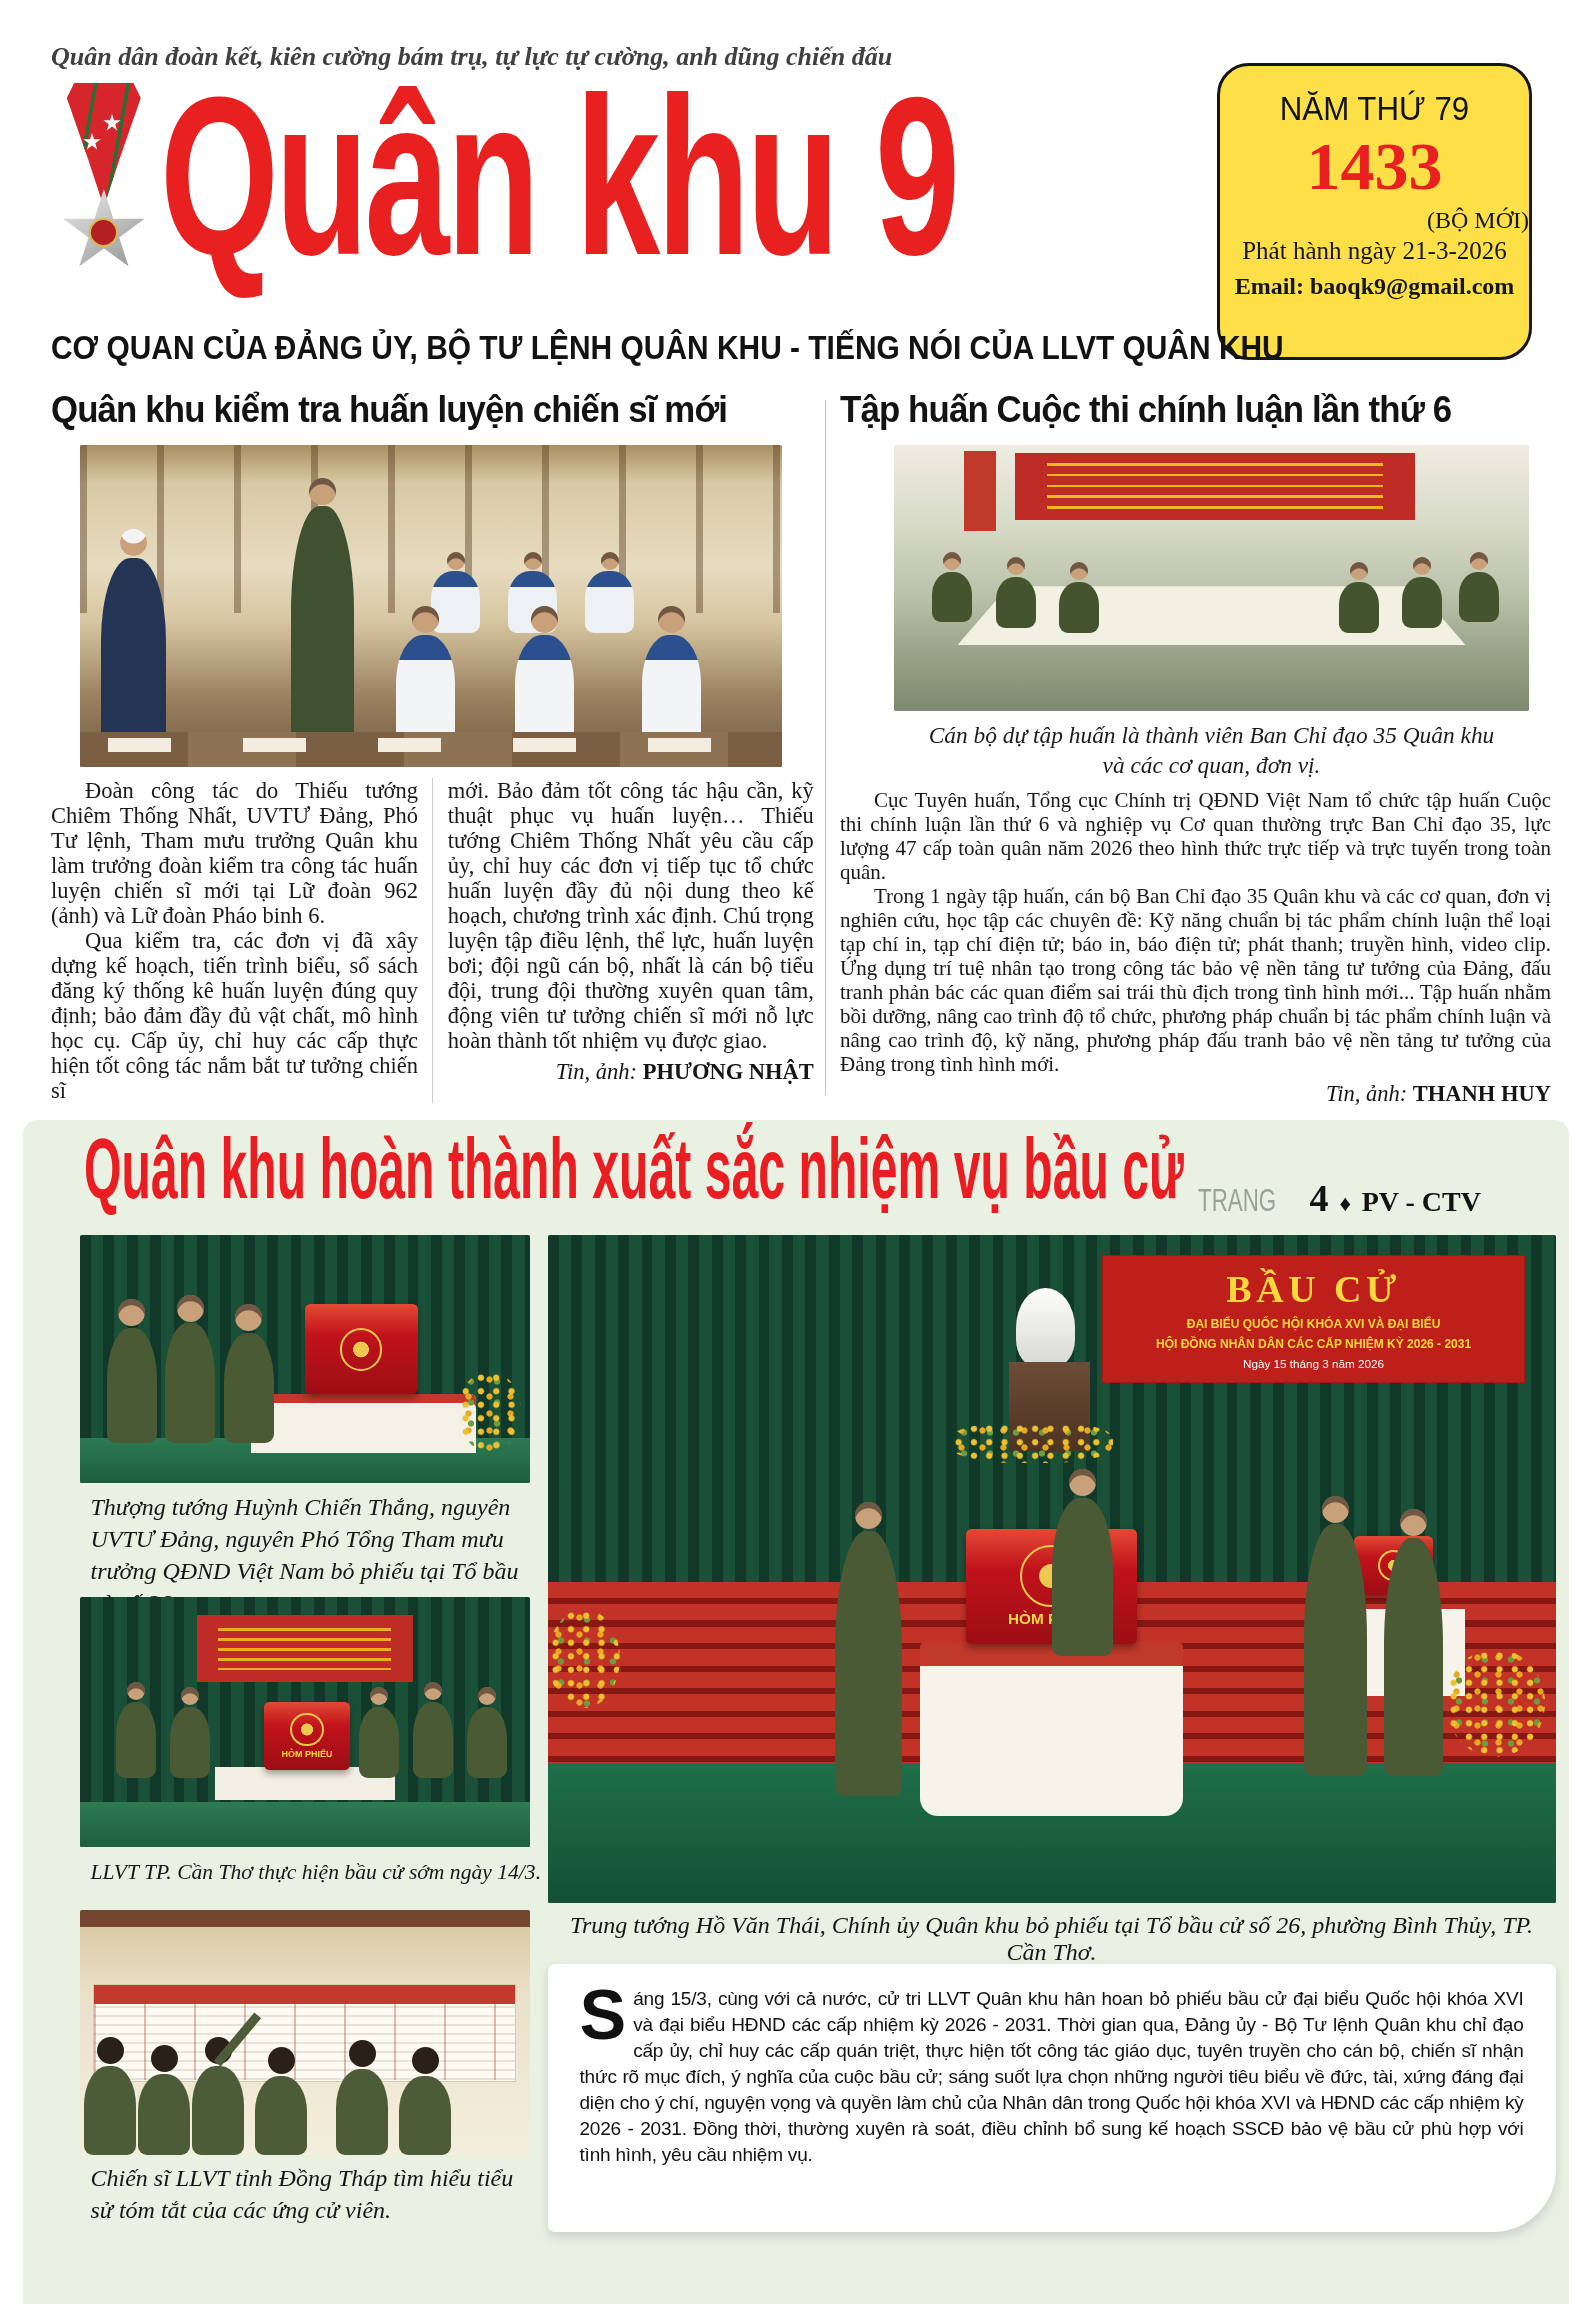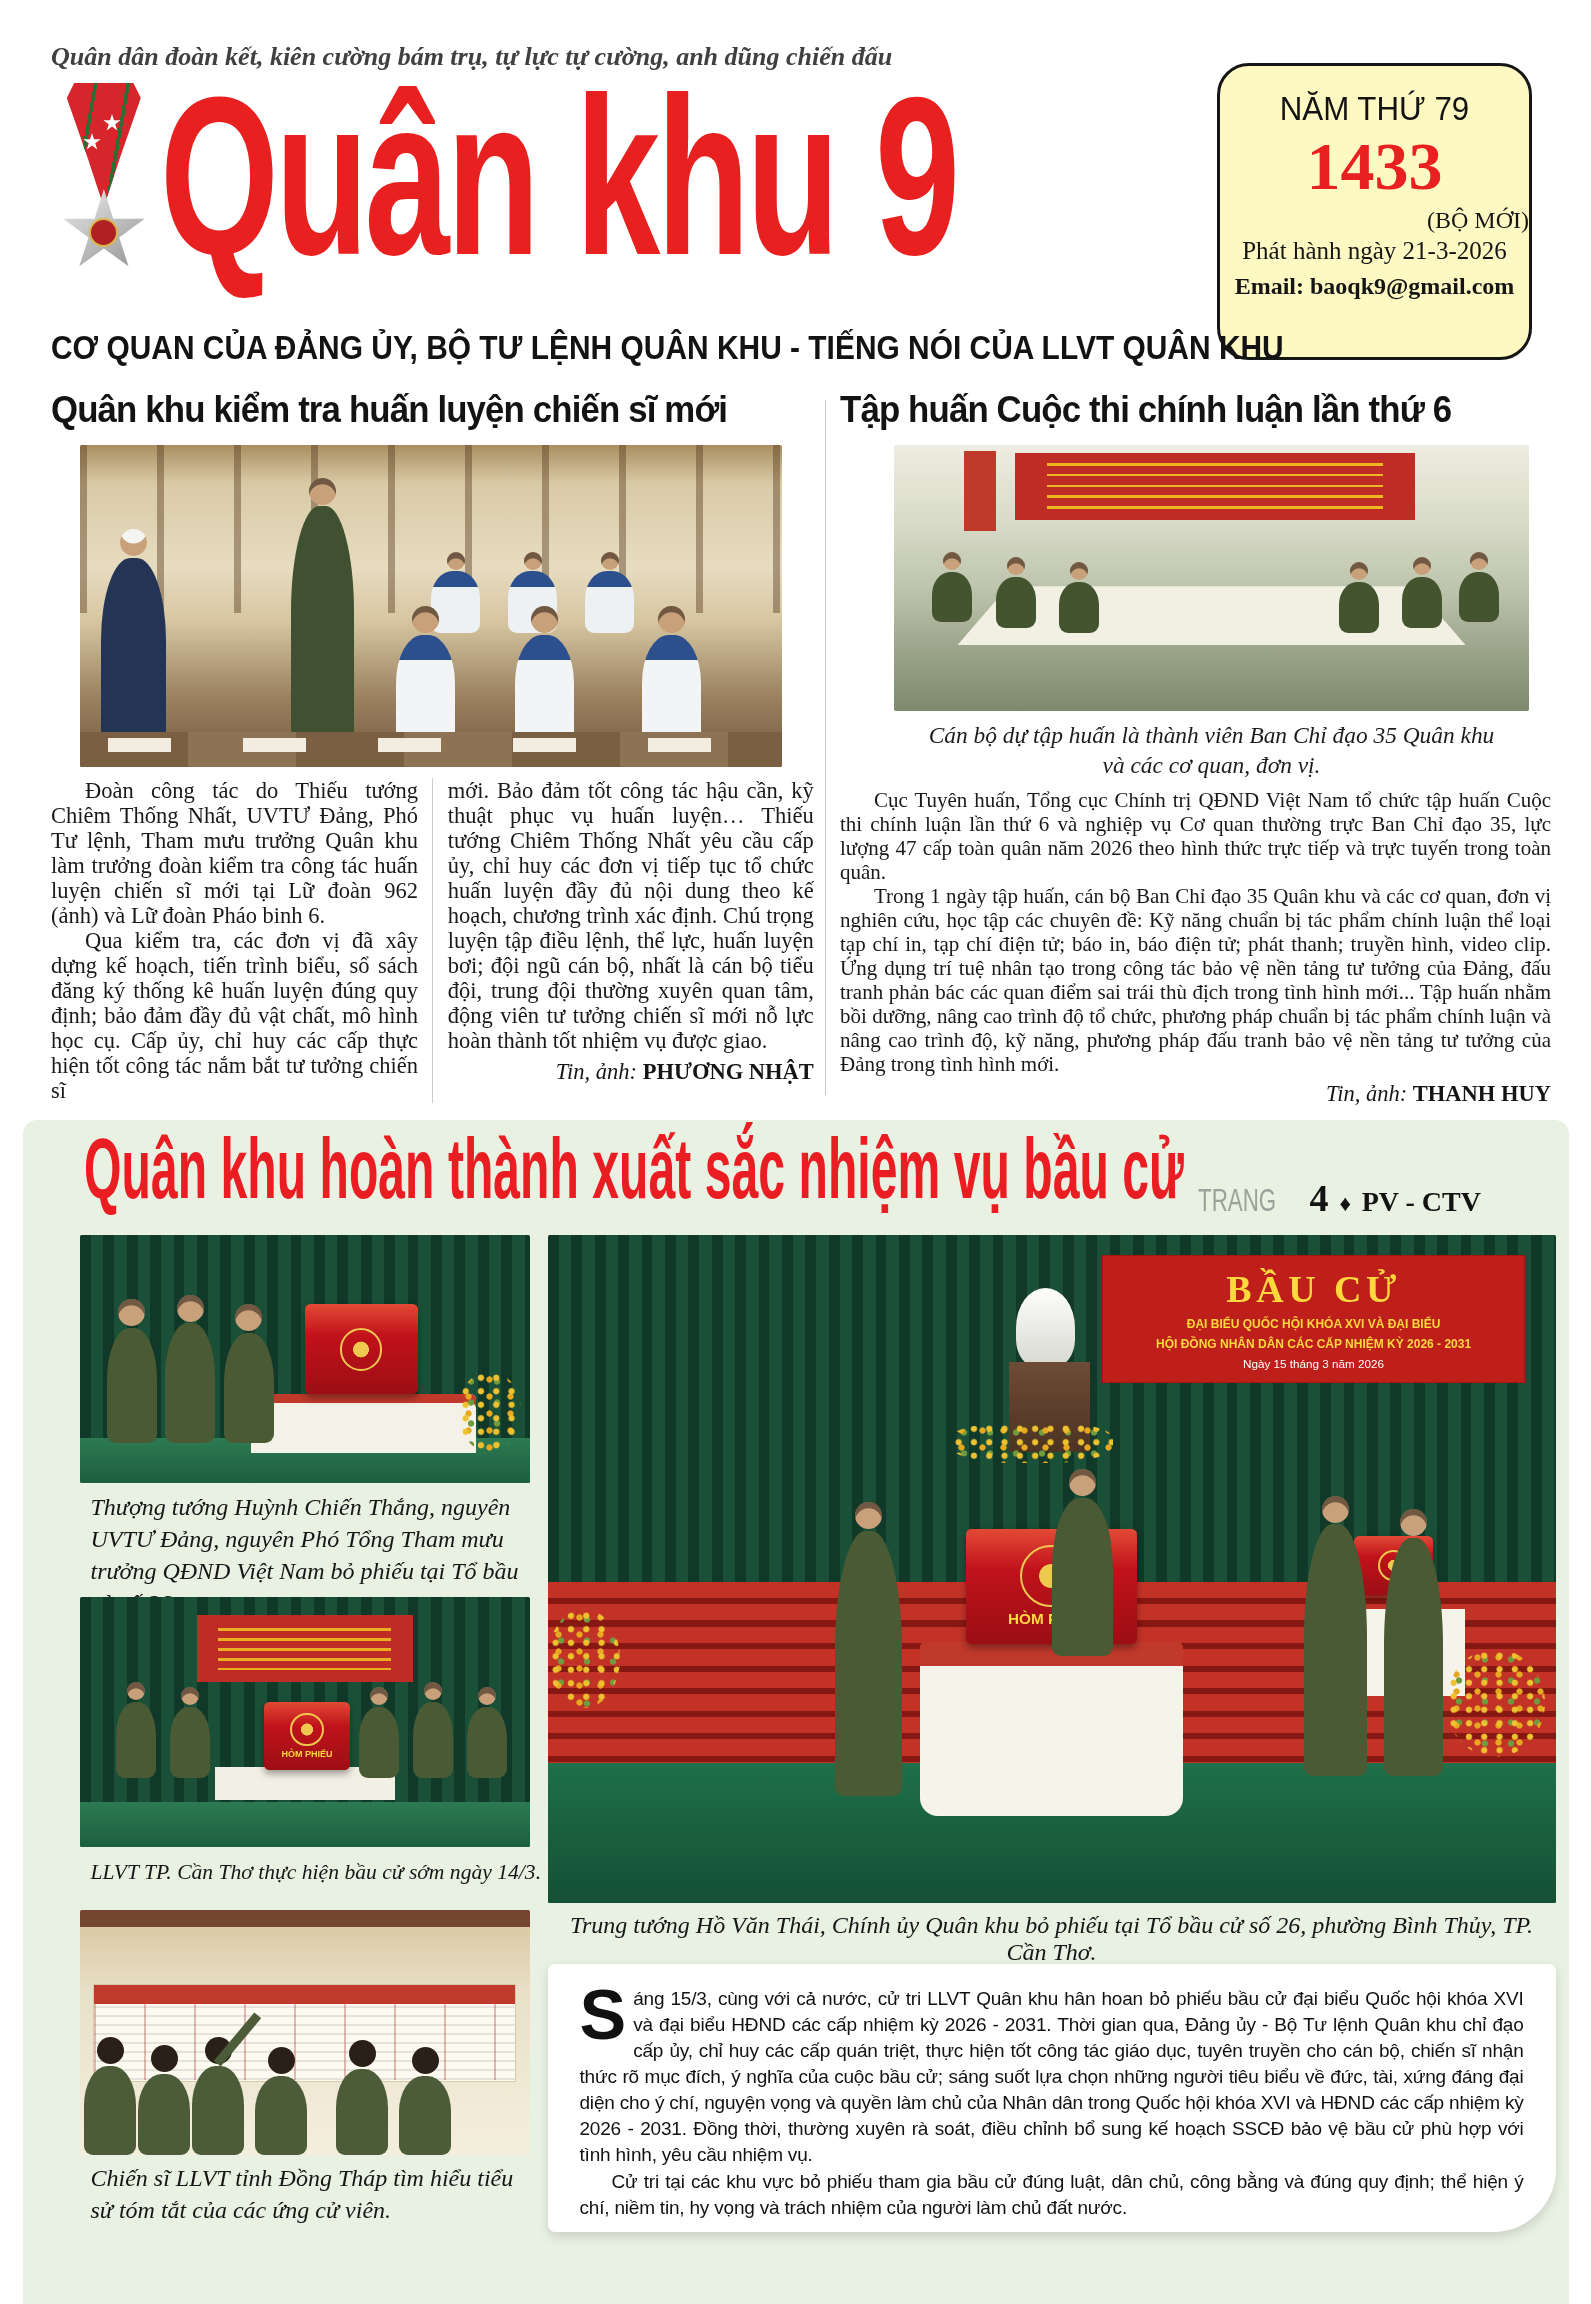--- a/index.html
+++ b/index.html
@@ -16,21 +16,21 @@
   .star5{clip-path:polygon(50% 0%,61% 35%,98% 35%,68% 57%,79% 91%,50% 70%,21% 91%,32% 57%,2% 35%,39% 35%);}
   .rstar{position:absolute;width:18px;height:18px;background:#fff;}
   .pstar{position:absolute;left:5.4px;top:106px;width:85px;height:85px;
          background:linear-gradient(145deg,#ececec,#8f8f8f);}
   .pcore{position:absolute;left:33px;top:135px;width:29px;height:29px;border-radius:50%;
          background:#b02025;border:2.7px solid #d9b84a;box-sizing:border-box;}
   .masthead{position:absolute;left:160px;top:50px;margin:0;
             font-family:"Liberation Sans",sans-serif;font-weight:bold;font-size:225px;
             line-height:1.12;color:#e8201f;letter-spacing:-5.4px;white-space:nowrap;
             transform:scaleX(.68);transform-origin:left top;}
-  .issuebox{position:absolute;left:1217px;top:63px;width:315px;height:297px;background:#fef9c3;
+  .issuebox{position:absolute;left:1217px;top:63px;width:315px;height:297px;background:#fde047;
             border:3.6px solid #161616;border-radius:32px;box-sizing:border-box;
             text-align:center;padding-top:23.4px;}
   .iss-year{font-family:"Liberation Sans",sans-serif;font-size:34px;color:#131313;
             transform:scaleX(.92);transform-origin:center;}
   .iss-num{font-size:68px;font-weight:bold;color:#e8201f;line-height:1.02;margin-top:3.6px;}
   .iss-edition{font-size:24px;margin-top:5.4px;text-align:right;}
   .iss-date{font-size:25px;margin-top:3.6px;}
   .iss-email{font-size:24px;font-weight:bold;margin-top:7.2px;}
   .submast{position:absolute;left:51px;top:328px;margin:0;color:#131313;
            font-family:"Liberation Sans",sans-serif;font-weight:bold;font-size:34px;
@@ -315,20 +315,19 @@
       <div class="fig" style="left:50%;top:35%;width:61px;height:28%;--c:#4a5a35;"></div>
       <div class="fig" style="left:75%;top:39%;width:63px;height:42%;--c:#4a5a35;"></div>
       <div class="fig" style="left:83%;top:41%;width:59px;height:40%;--c:#4a5a35;"></div>
       <div class="flw" style="right:1%;top:62%;width:99px;height:108px;"></div>
       <div class="flw" style="left:0;top:56%;width:72px;height:99px;"></div>
     </div>
     <div class="f-main-cap">Trung tướng Hồ Văn Thái, Chính ủy Quân khu bỏ phiếu tại Tổ bầu cử số 26, phường Bình Thủy, TP. Cần Thơ.</div>
 
     <div class="f-card">
       <p><span class="dropcap">S</span><span>áng 15/3, cùng với cả nước, cử tri LLVT Quân khu hân hoan bỏ phiếu bầu cử đại biểu Quốc hội khóa XVI và đại biểu HĐND các cấp nhiệm kỳ 2026 - 2031. Thời gian qua, Đảng ủy - Bộ Tư lệnh Quân khu chỉ đạo cấp ủy, chỉ huy các cấp quán triệt, thực hiện tốt công tác giáo dục, tuyên truyền cho cán bộ, chiến sĩ nhận thức rõ mục đích, ý nghĩa của cuộc bầu cử; sáng suốt lựa chọn những người tiêu biểu về đức, tài, xứng đáng đại diện cho ý chí, nguyện vọng và quyền làm chủ của Nhân dân trong Quốc hội khóa XVI và HĐND các cấp nhiệm kỳ 2026 - 2031. Đồng thời, thường xuyên rà soát, điều chỉnh bổ sung kế hoạch SSCĐ bảo vệ bầu cử phù hợp với tình hình, yêu cầu nhiệm vụ.</span></p>
-      <p class="p2">Cử tri tại các khu vực bỏ phiếu tham gia bầu cử đúng luật, dân chủ, công bằng và đúng quy định; thể hiện ý chí, niềm tin, hy vọng và trách nhiệm của người làm chủ đất nước.</p>
     </div>
 
     <div class="watermark">QK9</div>
   </div>
 
 </div>
 
 
 </body></html>

